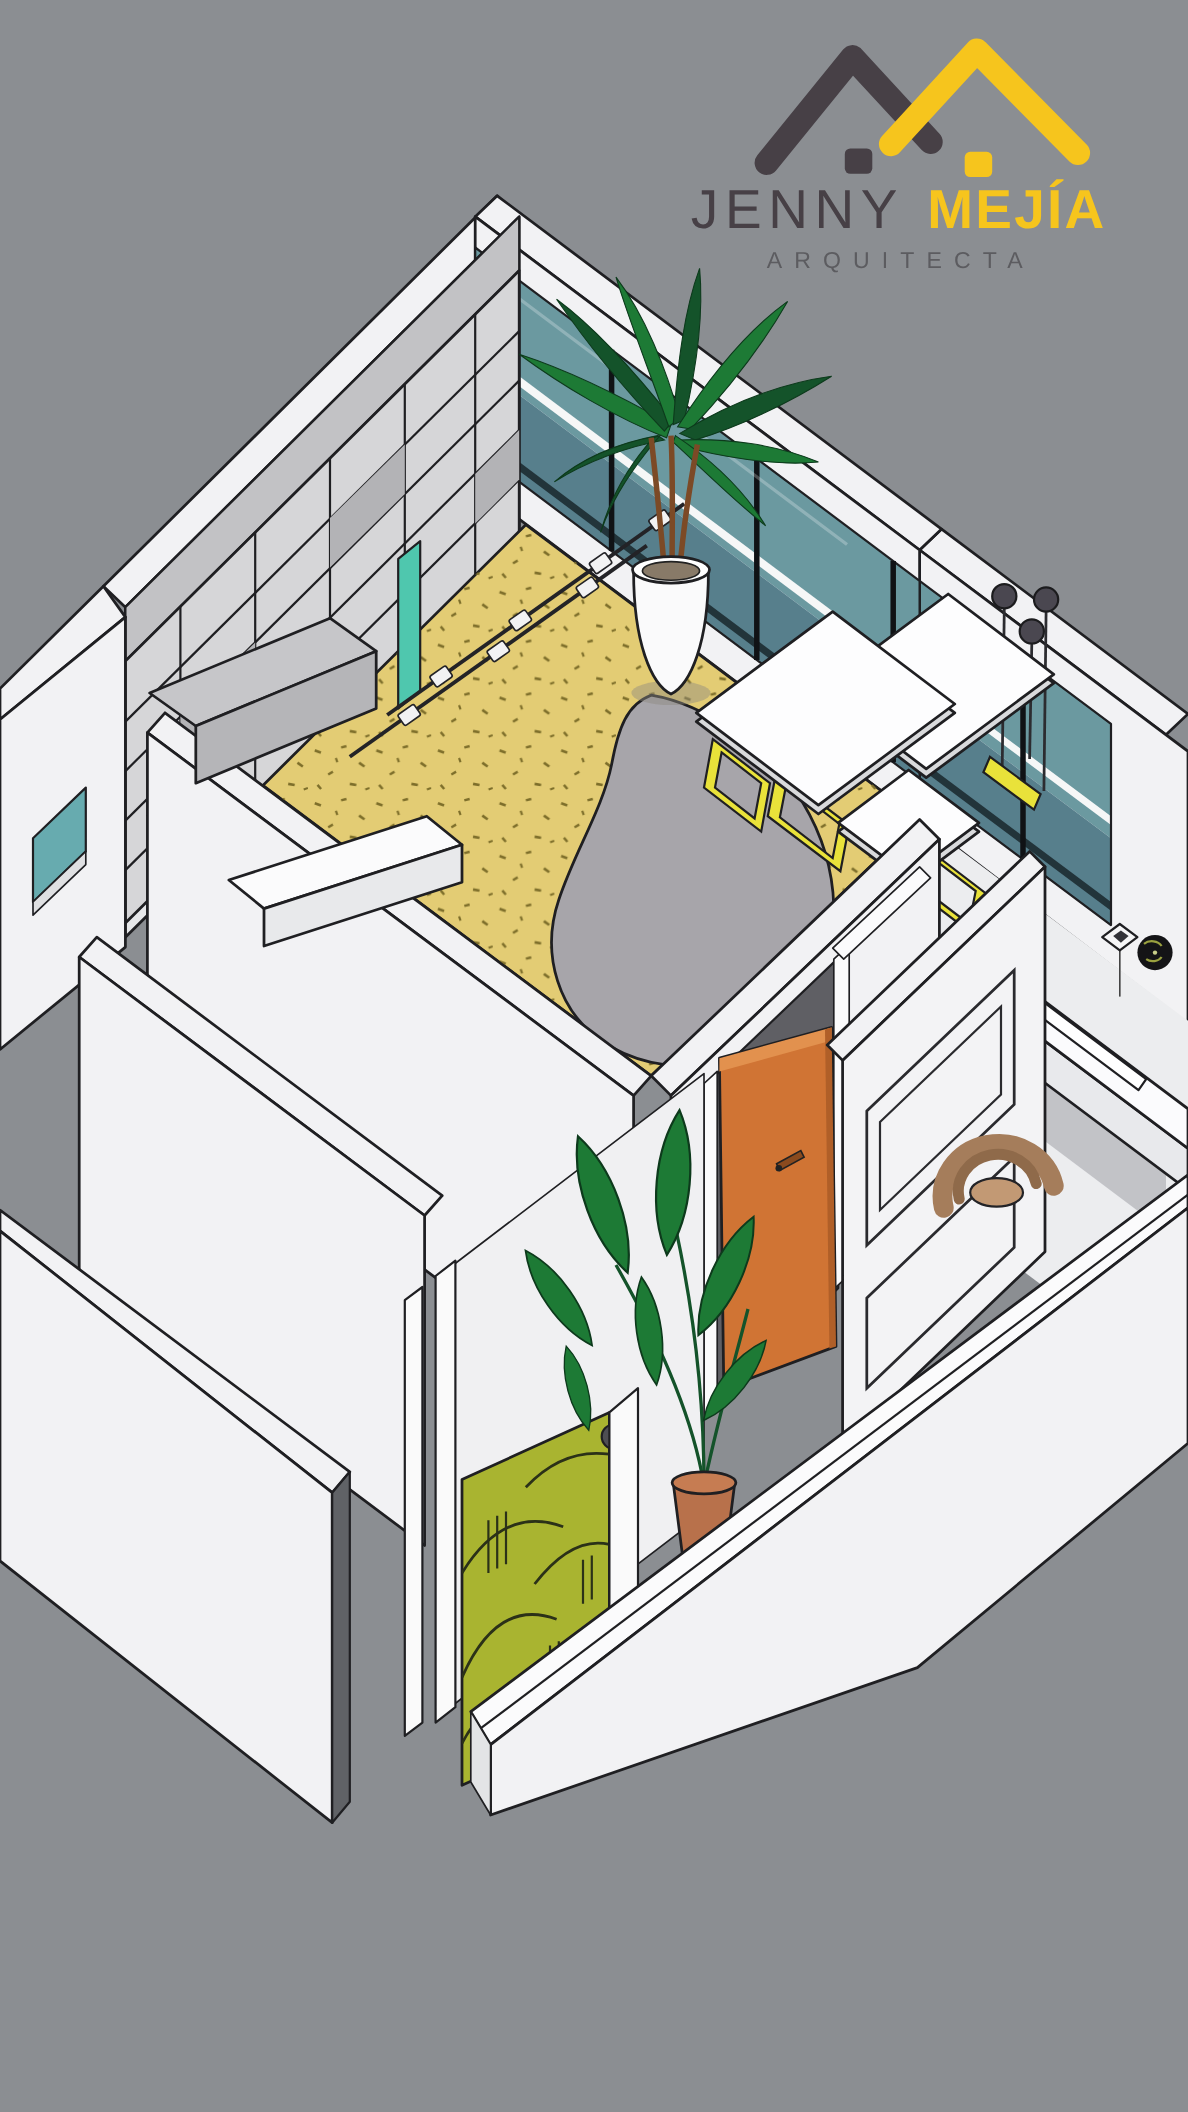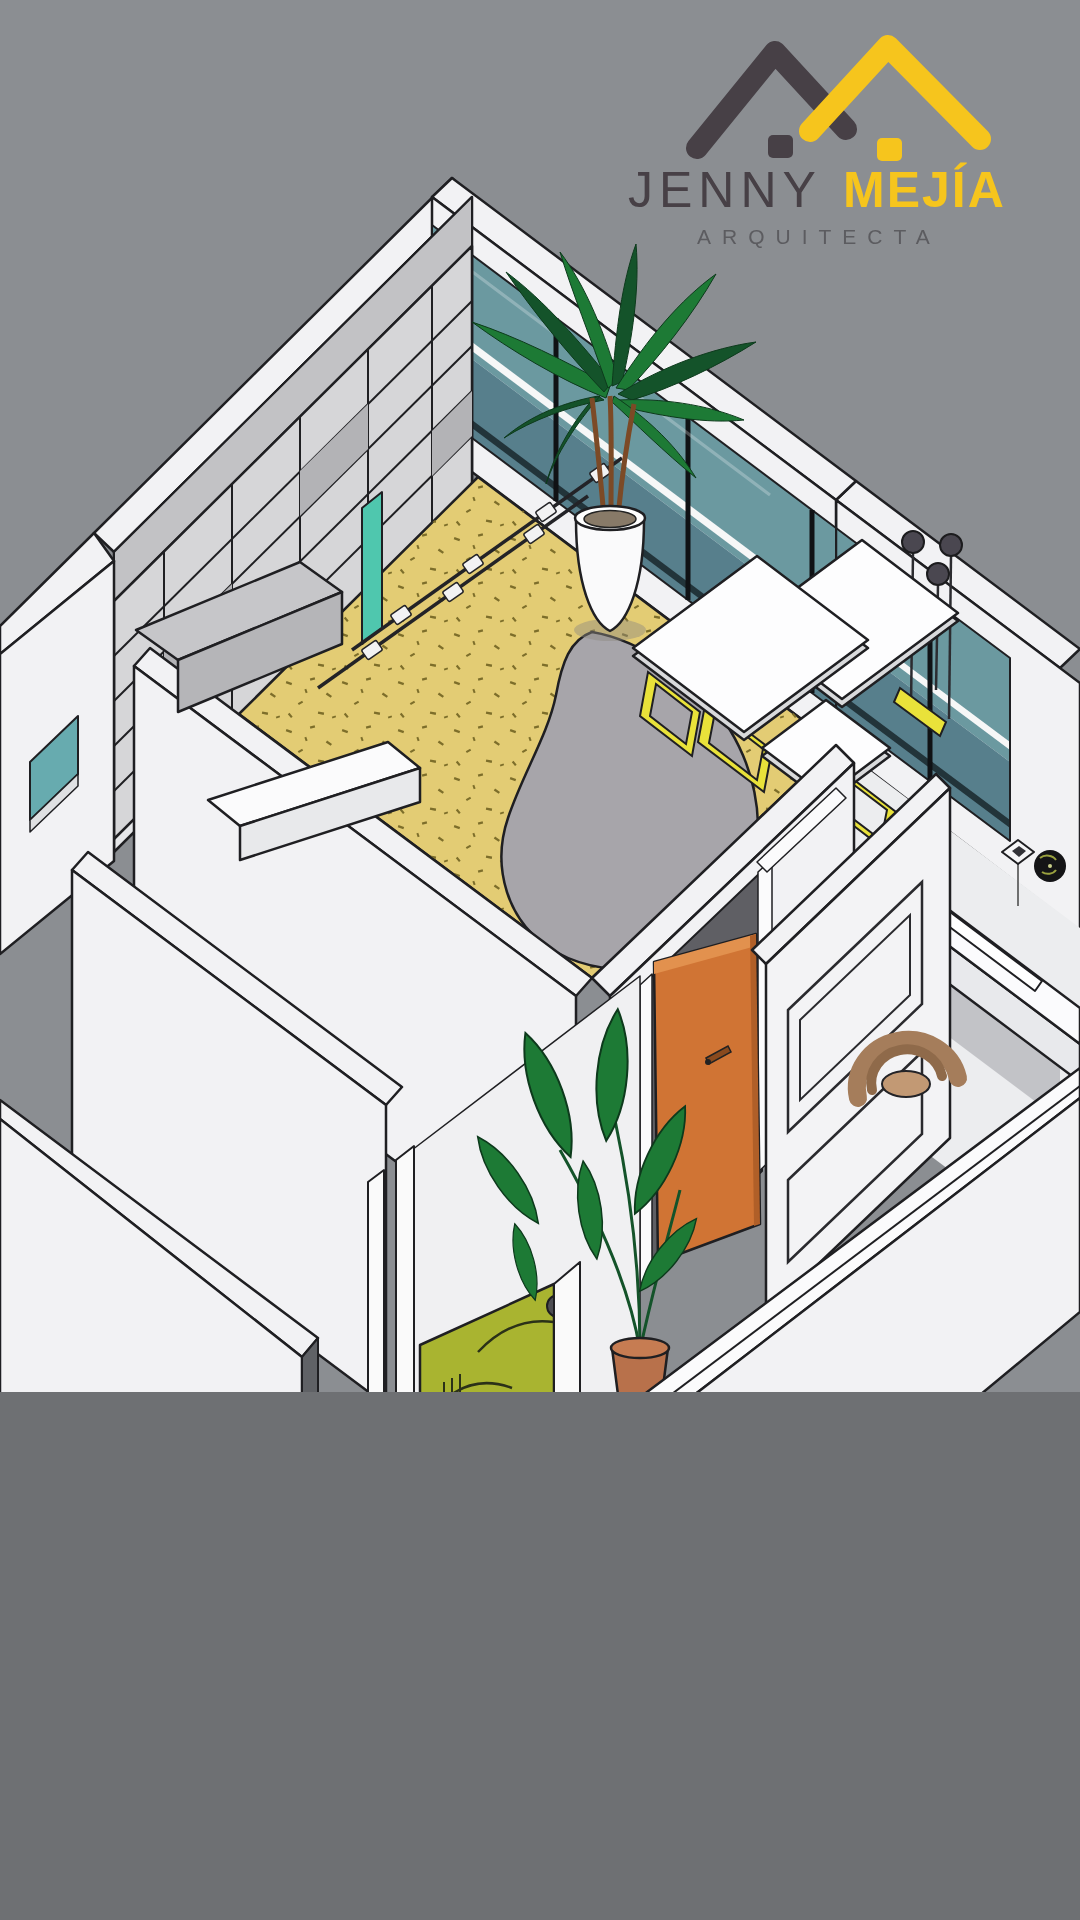--- a/index.html
+++ b/index.html
@@ -8,21 +8,21 @@
     --glass-teal:#6b99a0; --glass-teal-dark:#577f8c; --glass-stripe:#22343a;
     --mirror-teal:#4fc7ae; --shelf-gray:#d6d6d8; --shelf-gray-top:#c2c2c5; --shelf-gray-dark:#b3b3b6;
     --rug-gray:#a7a5aa; --accent-yellow:#e9e23a;
     --door-orange:#d07434; --door-orange-dark:#b05f28; --door-orange-light:#e2914e;
     --plant-green:#1d7a35; --plant-green-dark:#14532a; --terracotta:#b8714b;
     --chair-brown:#a57d5b; --panel-olive:#a9b430; --pendant-gray:#4a4750;
     --cut-gray:#606266; --logo-charcoal:#474046; --logo-yellow:#f6c51d; --tagline-gray:#5c5c60;
   }
   html,body{margin:0;padding:0;}
   body{background:#6e7073;font-family:"Liberation Sans",sans-serif;}
-  .stage{width:1080px;height:1392px;position:relative;background:var(--bg);overflow:hidden;margin:0 auto;}
+  .stage{width:1080px;height:1920px;position:relative;background:var(--bg);overflow:hidden;margin:0 auto;}
   svg{display:block}
   .o{stroke:var(--outline);stroke-width:2.5;stroke-linejoin:round;}
   .o2{stroke:var(--outline);stroke-width:2;stroke-linejoin:round;}
   .o1{stroke:var(--outline);stroke-width:1.5;stroke-linejoin:round;}
   .nofill{fill:none;}
   .brand-first{font-size:50px;letter-spacing:6px;fill:var(--logo-charcoal);}
   .brand-last{font-size:50px;font-weight:bold;letter-spacing:2px;fill:var(--logo-yellow);}
   .brand-tag{font-size:21px;letter-spacing:11px;fill:var(--tagline-gray);}
 </style>
 </head>

